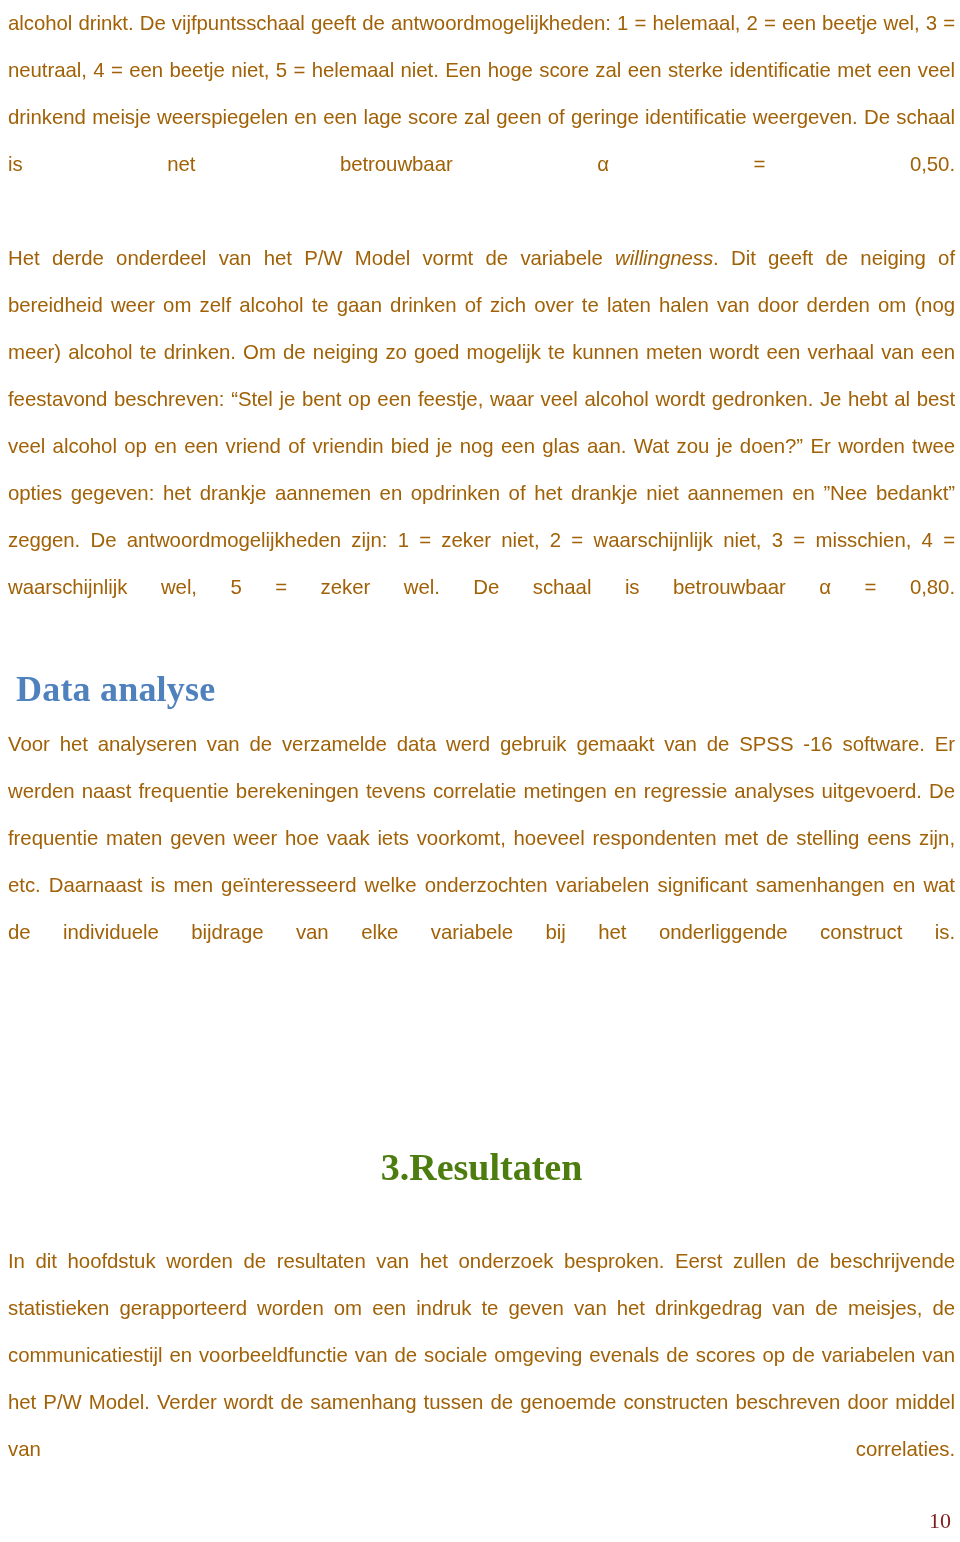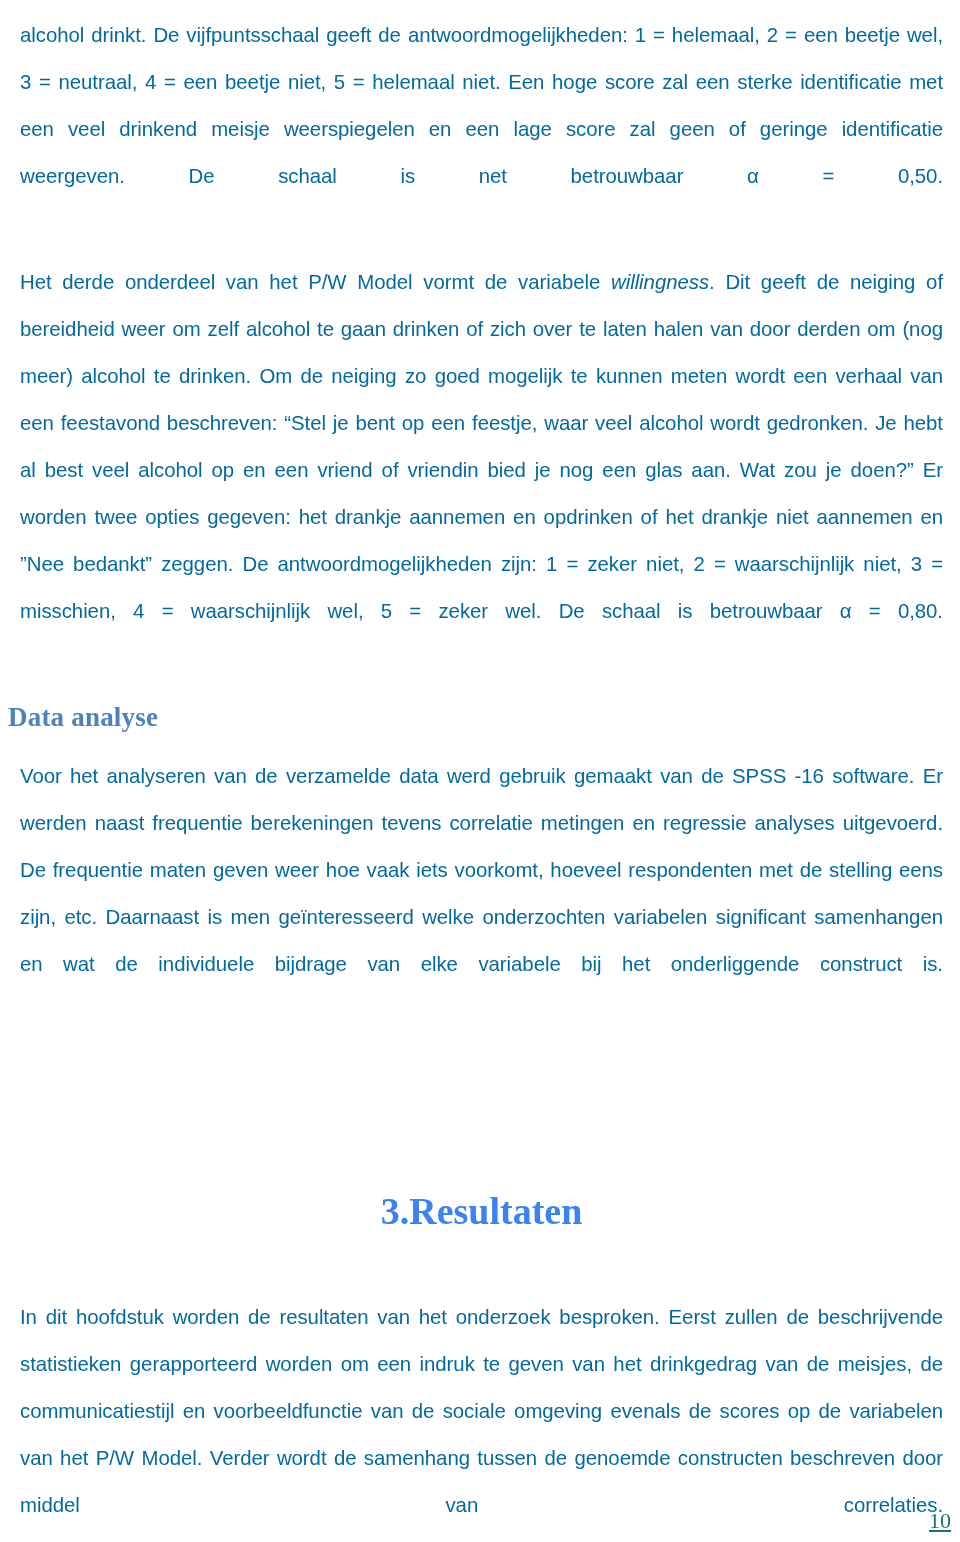--- a/index.html
+++ b/index.html
@@ -30,70 +30,69 @@
 
   .content {
     position: absolute;
     left: 8px;
     top: 0px;
     width: 947px;
   }
 
   
   p.body {
-    margin: 12px;
+    margin: 0;
     font-size: 20.4px;
     line-height: 47px;
     text-align: justify;
     text-justify: inter-word;
     letter-spacing: -0.05px;
     word-spacing: 0.2px;
-    color: #0369a1;
+    color: #a16207;
   }
   
   p.body::after {
     content: "";
     display: inline-block;
     width: 100%;
   }
 
   
   h2.heading2 {
-    margin: 0;
+    margin: 8px;
     font-family: "Liberation Serif", serif;
     font-weight: bold;
-    font-size: 27px;
+    font-size: 36px;
     line-height: 47px;
     color: #4F81BD;
     letter-spacing: 0.2px;
   }
 
   
   h1.chapter {
     margin: 0;
     font-family: "Liberation Serif", serif;
     font-weight: bold;
     font-size: 38px;
     line-height: 47px;
-    color: #3b82f6;
+    color: #4d7c0f;
     text-align: center;
     letter-spacing: 0px;
   }
 
   .spacer { display: block; }
 
   .pagenum {
     position: absolute;
     right: 9px;
     bottom: 10px;
     font-family: "Liberation Serif", serif;
     font-size: 22px;
-    color: #0f766e;
+    color: #7f1d1d;
     line-height: 1;
-    text-decoration: underline;
   }
 
   em.it {
   }
 </style>
 </head>
 <body>
 
 <div class="page">
 

